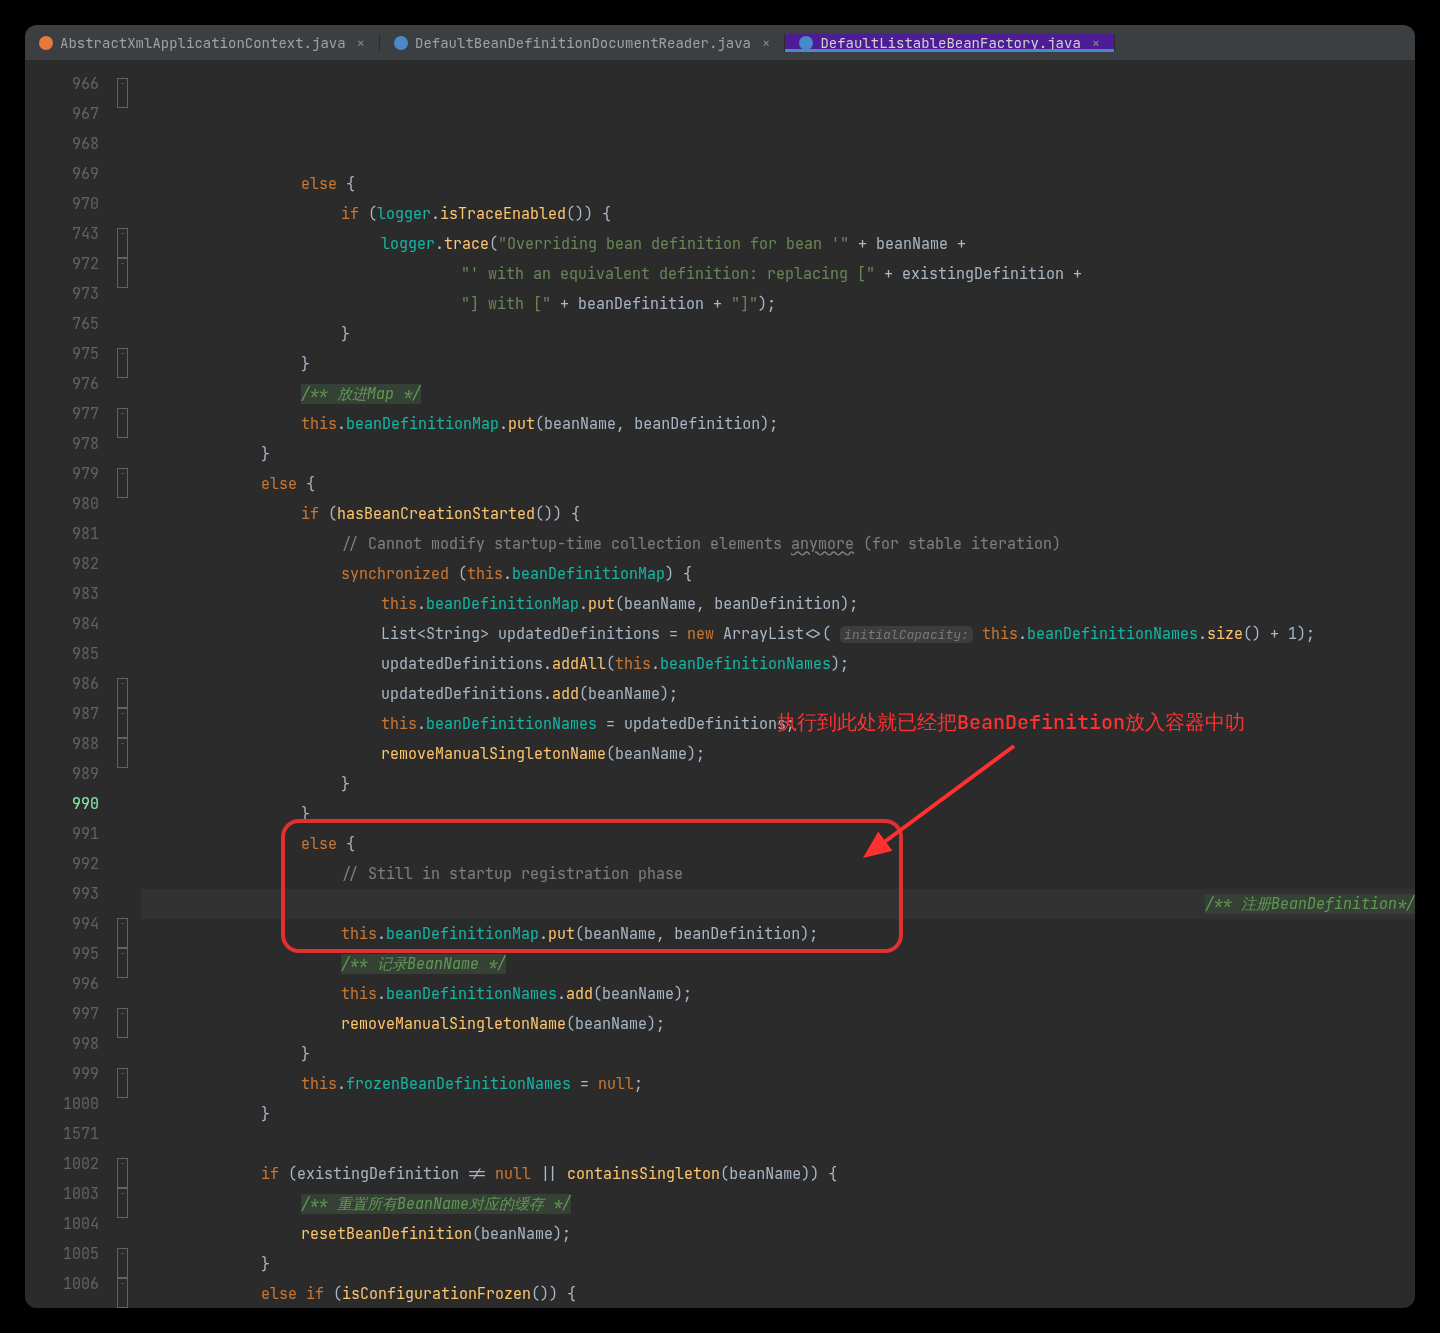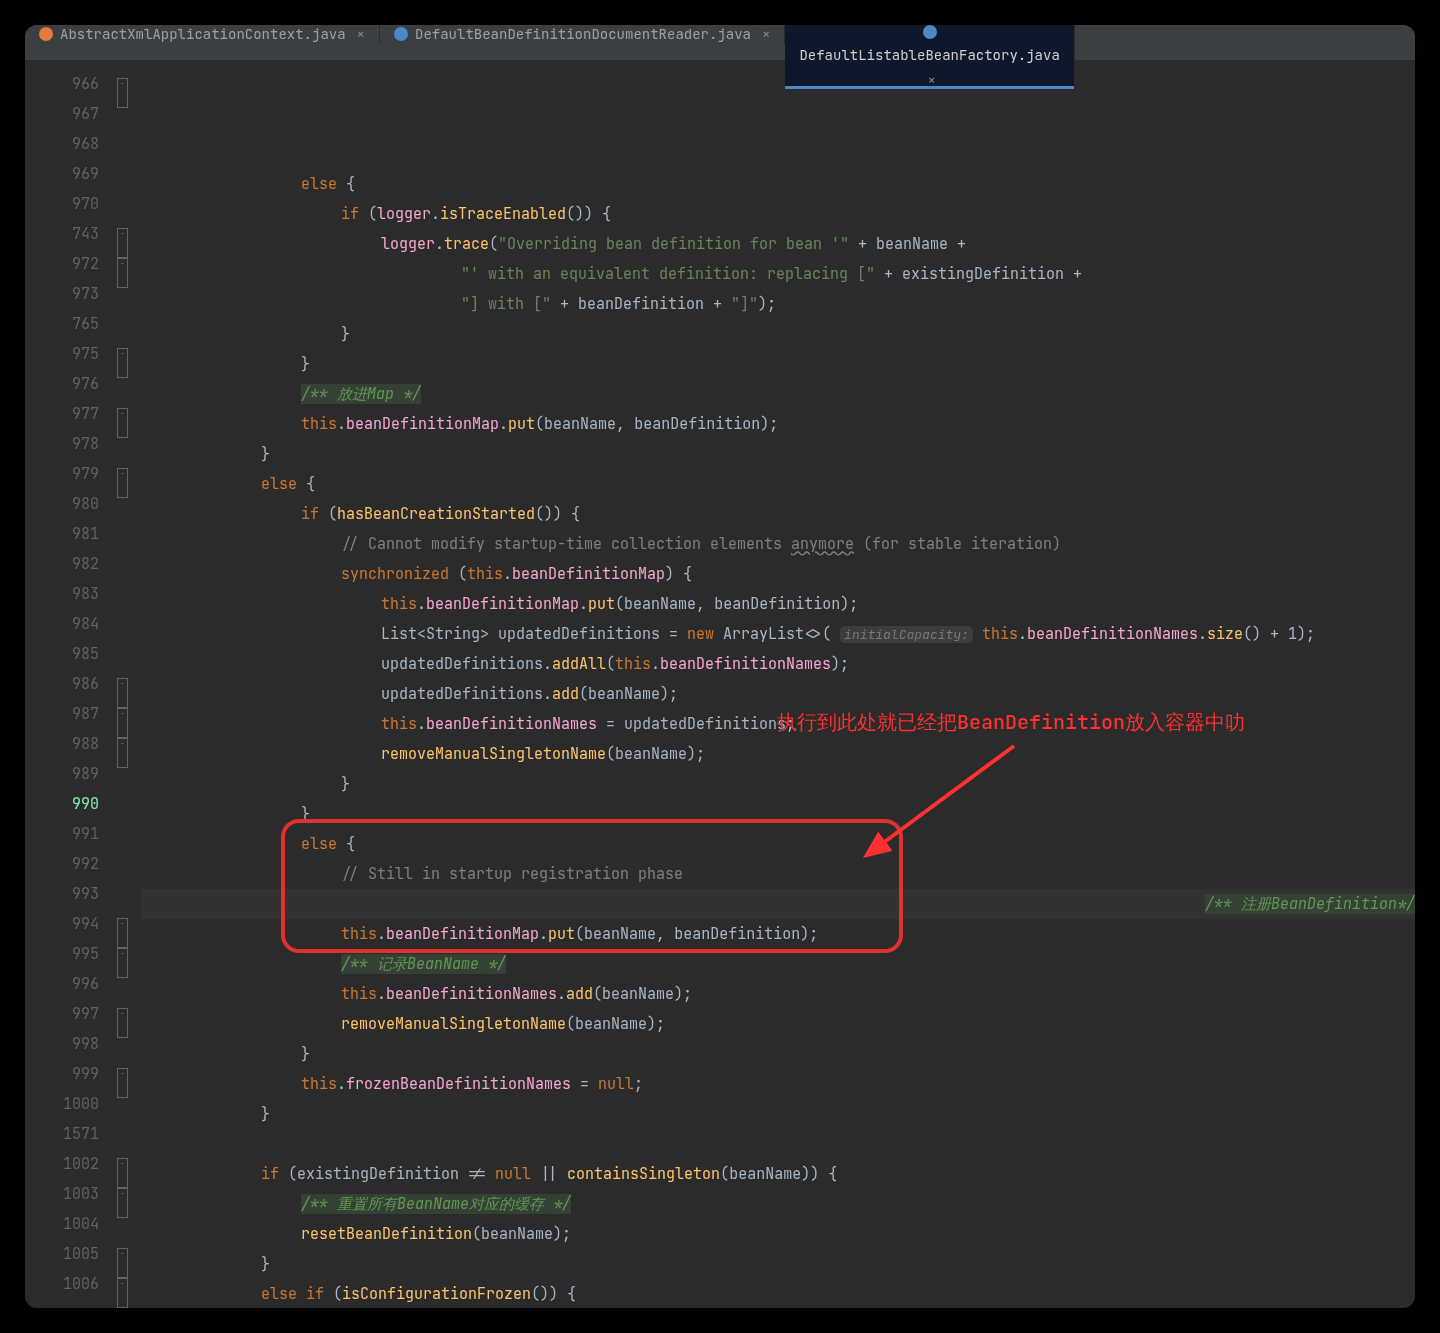--- a/index.html
+++ b/index.html
@@ -21,37 +21,36 @@
       box-shadow: 0 10px 40px rgba(0,0,0,0.8);
       display: flex;
       flex-direction: column;
       position: relative;
     }
     .tab-bar {
       display: flex;
       background: #3c3f41;
       height: 36px;
       border-bottom: 1px solid #2b2b2b;
-      align-items: flex-start;
+      align-items: center;
     }
     .tab {
       display: flex;
       align-items: center;
       gap: 7px;
       padding: 0 14px;
       font-size: 14px;
       color: #a0a0a0;
       border-right: 1px solid #2b2b2b;
       cursor: pointer;
       position: relative;
     }
     .tab.active {
-      background: #0f172a;
+      background: #4c1d95;
       color: #d0d0d0;
-      flex-direction: column;
     }
     .tab.active::after {
       content: "";
       position: absolute;
       left: 0; right: 0; bottom: 0;
       height: 3px;
       background: #4a88c7;
     }
     .tab-icon {
       width: 14px; height: 14px;
@@ -100,21 +99,21 @@
       position: relative;
       white-space: pre;
       overflow: hidden;
     }
     .code-area .line { height: 30px; line-height: 30px; color: #a9b7c6; }
     .code-area .line.curr { background: #323232; text-align: right; }
     .k-keyword { color: #cc7832; }
     .k-string { color: #6a8759; }
     .k-comment { color: #808080; }
     .k-doccomment { color: #629755; background: #344134; font-style: italic; }
-    .k-field { color: #f9a8d4; }
+    .k-field { color: #14b8a6; }
     .k-method { color: #ffc66d; }
     .k-var { color: #a9b7c6; }
     .k-hint { color: #787878; background: #3d3d3d; font-size: 13px; border-radius: 5px; padding: 0 4px; font-style: italic; }
     .k-wavy { text-decoration: underline wavy #808080; }
     .annotation-box {
       position: absolute;
       border: 4px solid #e03030;
       border-radius: 18px;
       pointer-events: none;
     }

